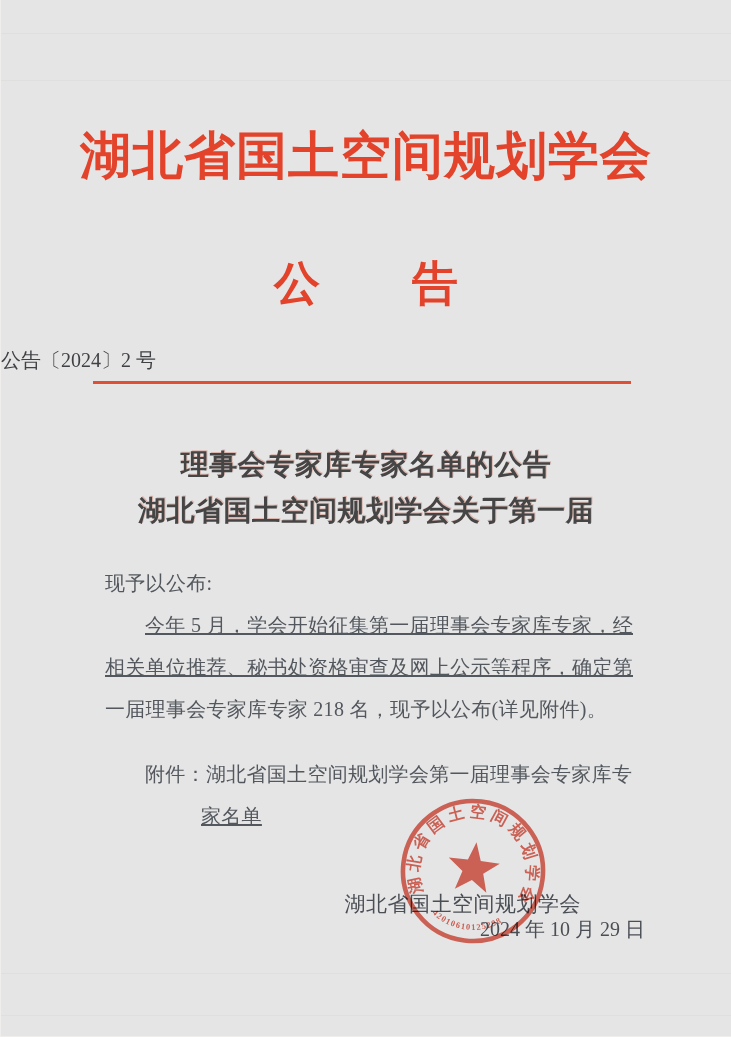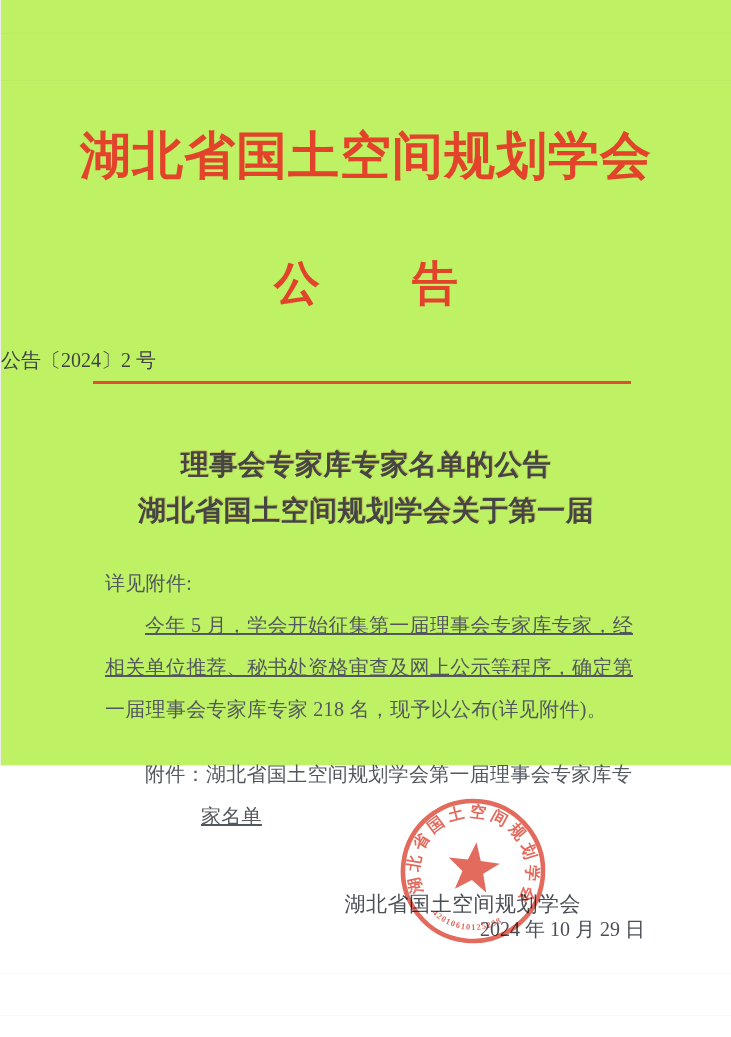--- a/index.html
+++ b/index.html
@@ -9,22 +9,22 @@
     --headline-gray:#454545;
     --body-gray:#53585e;
   }
   *{margin:0;padding:0;box-sizing:border-box;}
   html,body{background:#ffffff;}
   body{
     font-family:"Liberation Serif","DejaVu Serif",serif;
     width:731px;height:1037px;overflow:hidden;
   }
   .page{
-    position:relative;width:731px;height:766px;
-    background:#bef264;
+    position:relative;width:731px;height:1037px;
+    background:#e5e5e5;
     border-left:1px solid #f0eeec;
     border-bottom:1px solid #f0eeec;
   }
   .scan-line{position:absolute;left:0;width:731px;height:1px;background:rgba(120,110,100,0.05);}
   .scan-line.l1{top:33px;}
   .scan-line.l2{top:80px;}
   .scan-line.l3{top:973px;}
   .scan-line.l4{top:1015px;}
 
   .org-title{
@@ -129,21 +129,21 @@
   <div class="doc-number">公告〔2024〕2 号</div>
 
   <div class="red-rule"></div>
 
   <div class="headline">
     <div>理事会专家库专家名单的公告</div>
     <div>湖北省国土空间规划学会关于第一届</div>
   </div>
 
   <div class="body-block">
-    <div class="salutation">详见附件:</div>
+    <div class="salutation">现予以公布:</div>
     <div class="para-line just indent">今年 5 月，学会开始征集第一届理事会专家库专家，经</div>
     <div class="para-line just">相关单位推荐、秘书处资格审查及网上公示等程序，确定第</div>
     <div class="para-line">一届理事会专家库专家 218 名，现予以公布(详见附件)。</div>
 
     <div class="attachment">
       <div class="para-line indent">附件：湖北省国土空间规划学会第一届理事会专家库专</div>
       <div class="attach-cont">家名单</div>
     </div>
   </div>
 

